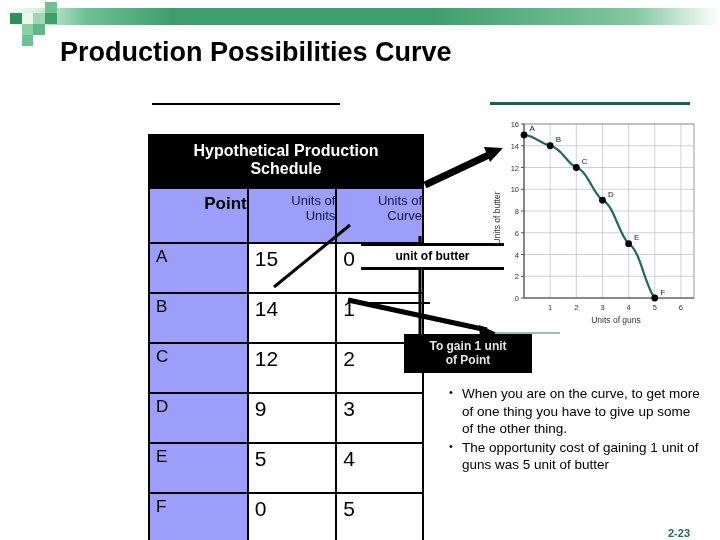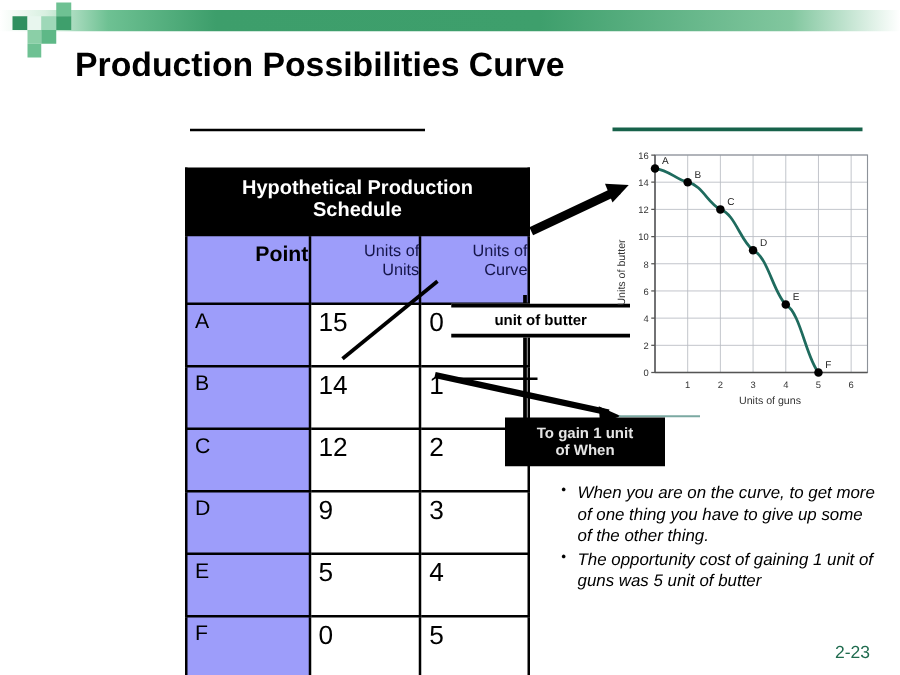--- a/index.html
+++ b/index.html
@@ -185,28 +185,28 @@
     margin-bottom: 1px;
   }
   .bullet-dot {
     width: 22px;
     flex: 0 0 22px;
     text-align: center;
     font-size: 11px;
     line-height: 1.45;
     color: #000;
   }
-  .bullet-txt { flex: 1 1 auto; font-style: italic; }
+  .bullet-txt { flex: 1 1 auto; }
 
   #pagenum {
     position: absolute;
     left: 668px;
-    top: 513px;
-    font-size: 14px;
-    font-weight: normal;
+    top: 527px;
+    font-size: 11px;
+    font-weight: bold;
     color: #1f6b4e;
   }
 </style>
 </head>
 <body>
 
 <div id="deco">
   <div class="deco-bar"></div>
   <div class="sq" style="left:10px;  top:13px; width:12px; height:11px; background:#2f8f5f;"></div>
   <div class="sq" style="left:22px;  top:13px; width:11px; height:11px; background:#e8f6ee;"></div>
@@ -301,21 +301,21 @@
   <line x1="420" y1="236" x2="420" y2="336" stroke="#000" stroke-width="3"></line>
   <line x1="358" y1="303" x2="430" y2="303" stroke="#000" stroke-width="2"></line>
 </svg>
 
 <div id="callout-butter">
   <div>unit of butter</div>
 </div>
 
 <div id="callout-guns">
   <div>To gain 1 unit</div>
-  <div>of When</div>
+  <div>of Point</div>
 </div>
 
 <svg id="chart" viewBox="0 0 218 218">
   <g id="chart-grid">
       <line x1="36" y1="14" x2="36" y2="188" stroke="#b9bdc4" stroke-width="0.7"></line>
       <line x1="62.15384615384616" y1="14" x2="62.15384615384616" y2="188" stroke="#b9bdc4" stroke-width="0.7"></line>
       <line x1="88.30769230769232" y1="14" x2="88.30769230769232" y2="188" stroke="#b9bdc4" stroke-width="0.7"></line>
       <line x1="114.46153846153847" y1="14" x2="114.46153846153847" y2="188" stroke="#b9bdc4" stroke-width="0.7"></line>
       <line x1="140.61538461538464" y1="14" x2="140.61538461538464" y2="188" stroke="#b9bdc4" stroke-width="0.7"></line>
       <line x1="166.76923076923077" y1="14" x2="166.76923076923077" y2="188" stroke="#b9bdc4" stroke-width="0.7"></line>

